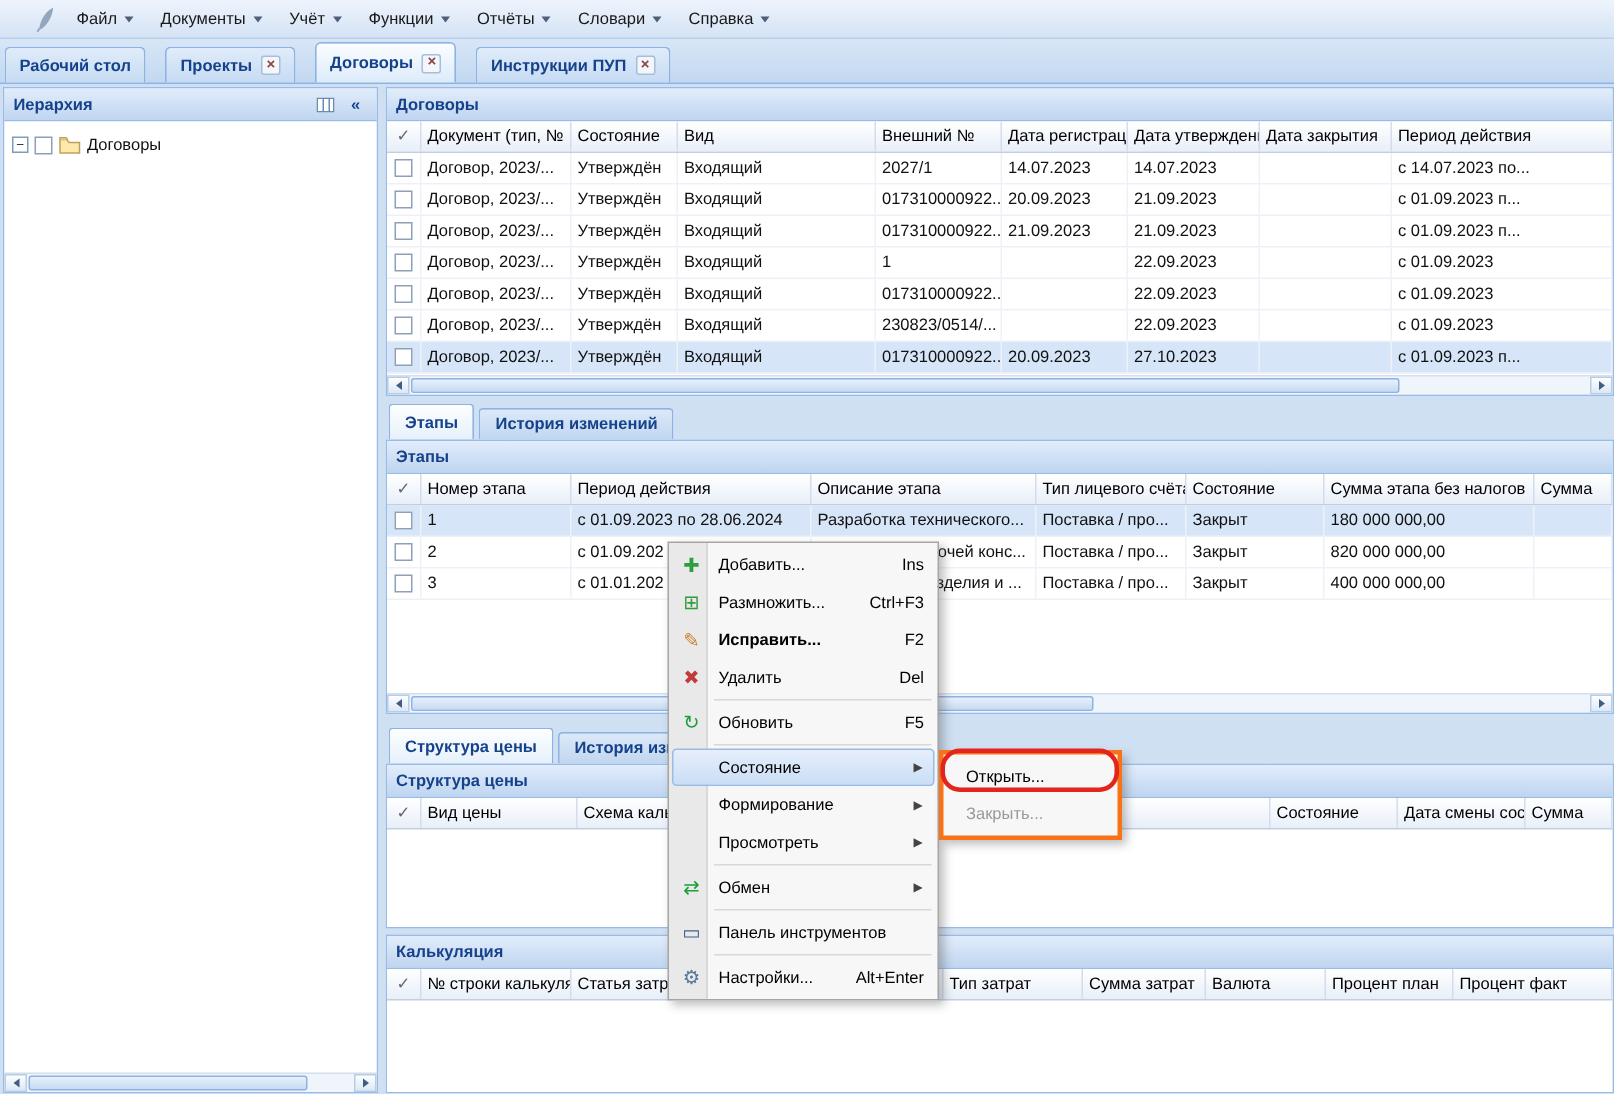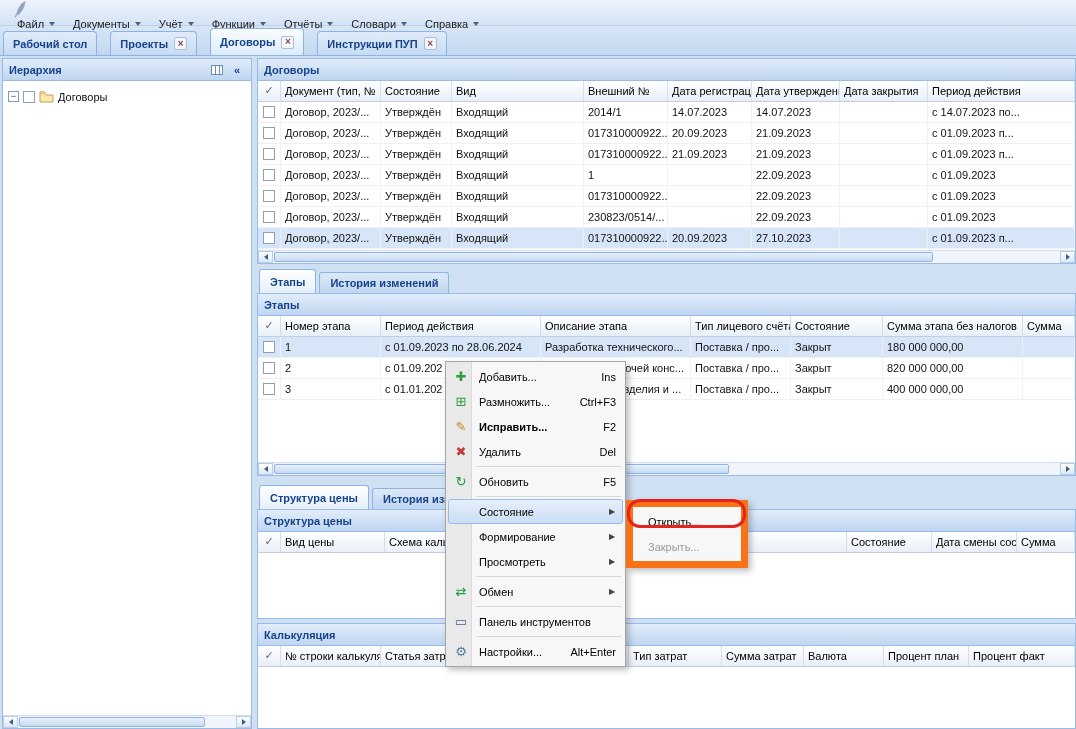--- a/index.html
+++ b/index.html
@@ -1,21 +1,21 @@
 <!DOCTYPE html>
 <html><head>
 <meta charset="utf-8">
 <style>
   *{box-sizing:border-box;margin:0;padding:0;}
   html,body{width:1076px;height:729px;}
   body{font-family:"Liberation Sans","DejaVu Sans",sans-serif;font-size:11px;background:#cfe0f3;overflow:hidden;color:#111;}
   #app{position:relative;width:1076px;height:729px;background:#cfe0f3;overflow:hidden;}
 
   
-  .menubar{height:26px;display:flex;align-items:stretch;background:linear-gradient(#eef4fc,#d4e3f5);border-bottom:1px solid #bcd2ea;padding-left:8px;flex-direction:column;}
+  .menubar{height:26px;display:flex;align-items:stretch;background:linear-gradient(#eef4fc,#d4e3f5);border-bottom:1px solid #bcd2ea;padding-left:18px;}
   .logo{width:24px;display:flex;align-items:center;justify-content:center;}
   .mb-items{display:flex;align-items:stretch;}
   .menubar-item{display:flex;align-items:center;gap:5px;padding:0 9px;color:#1a1a1a;cursor:default;}
   .caret{width:0;height:0;border-left:3px solid transparent;border-right:3px solid transparent;border-top:4px solid #4f5f75;display:inline-block;}
 
   
   .tabbar{height:30px;background:linear-gradient(#d8e6f7,#c2d8f0);border-bottom:1px solid #8db2e3;display:flex;align-items:flex-end;gap:13px;padding-left:3px;}
   .tab{height:24px;display:flex;align-items:center;gap:6px;padding:0 9px;border:1px solid #8db2e3;border-bottom:none;border-radius:4px 4px 0 0;background:linear-gradient(#e0ecfa,#c6dbf3);color:#15428b;font-weight:bold;white-space:nowrap;}
   .tab.active{background:linear-gradient(#fbfdff,#dcebfa);height:27px;}
   .tab-close{width:13px;height:13px;border:1px solid #a7bdd8;background:#f3f7fc;border-radius:2px;display:flex;align-items:center;justify-content:center;color:#8d4646;font-size:10px;line-height:1;font-weight:bold;}
@@ -74,21 +74,21 @@
   .cmenu{position:absolute;left:445px;top:361px;width:181px;background:linear-gradient(to right,#e9e9e9 0,#e9e9e9 25px,#d9d9d9 25px,#d9d9d9 26px,#f7f7f7 26px);border:1px solid #a5a5a5;box-shadow:3px 3px 6px rgba(70,70,70,.35);padding:2px;z-index:100;}
   .mitem{height:25px;display:flex;align-items:center;border:1px solid transparent;border-radius:3px;}
   .micon{flex:0 0 24px;text-align:center;font-size:13px;line-height:1;}
   .mlabel{flex:1;padding-left:6px;color:#000;white-space:nowrap;overflow:hidden;}
   .mshort{padding-right:6px;color:#000;white-space:nowrap;}
   .marrow{flex:0 0 13px;color:#444;font-size:8px;}
   .mitem.bold .mlabel{font-weight:bold;}
   .mitem.hl{background:linear-gradient(#e6effc,#cadef5);border-color:#99bbe8;}
   .msep{height:1px;background:#d8d8d8;margin:2px 2px 2px 28px;}
 
-  .smenu{position:absolute;left:626px;top:500px;width:122px;background:#f7f7f7;border:7px solid #f97316;box-shadow:3px 3px 6px rgba(70,70,70,.35);padding:2px;z-index:110;}
+  .smenu{position:absolute;left:626px;top:500px;width:122px;background:#f7f7f7;border:3px solid #f97316;box-shadow:3px 3px 6px rgba(70,70,70,.35);padding:2px;z-index:110;}
   .smenu .mlabel{padding-left:12px;}
   .mitem.disabled .mlabel{color:#9a9a9a;}
 
   .annotation{position:absolute;left:627px;top:499px;width:119px;height:29px;border:3px solid #e2251d;border-radius:13px;z-index:150;pointer-events:none;}
 </style>
 </head>
 <body>
 
 <div id="app">
 
@@ -212,21 +212,21 @@
               <div class="ghc" style="flex: 1 1 auto;">Период действия</div>
             </div>
           <div class="grid-body" id="contracts-body">
               <div class="grow">
                 <div class="gc ckc">
                   <span class="cb"></span>
                 </div>
                 <div class="gc" style="flex: 0 0 100px;">Договор, 2023/...</div>
                 <div class="gc" style="flex: 0 0 71px;">Утверждён</div>
                 <div class="gc" style="flex: 0 0 132px;">Входящий</div>
-                <div class="gc" style="flex: 0 0 84px;">2014/1</div>
+                <div class="gc" style="flex: 0 0 84px;">2027/1</div>
                 <div class="gc" style="flex: 0 0 84px;">14.07.2023</div>
                 <div class="gc" style="flex: 0 0 88px;">14.07.2023</div>
                 <div class="gc" style="flex: 0 0 88px;"></div>
                 <div class="gc" style="flex: 1 1 auto;">с 14.07.2023 по...</div>
               </div>
               <div class="grow">
                 <div class="gc ckc">
                   <span class="cb"></span>
                 </div>
                 <div class="gc" style="flex: 0 0 100px;">Договор, 2023/...</div>

